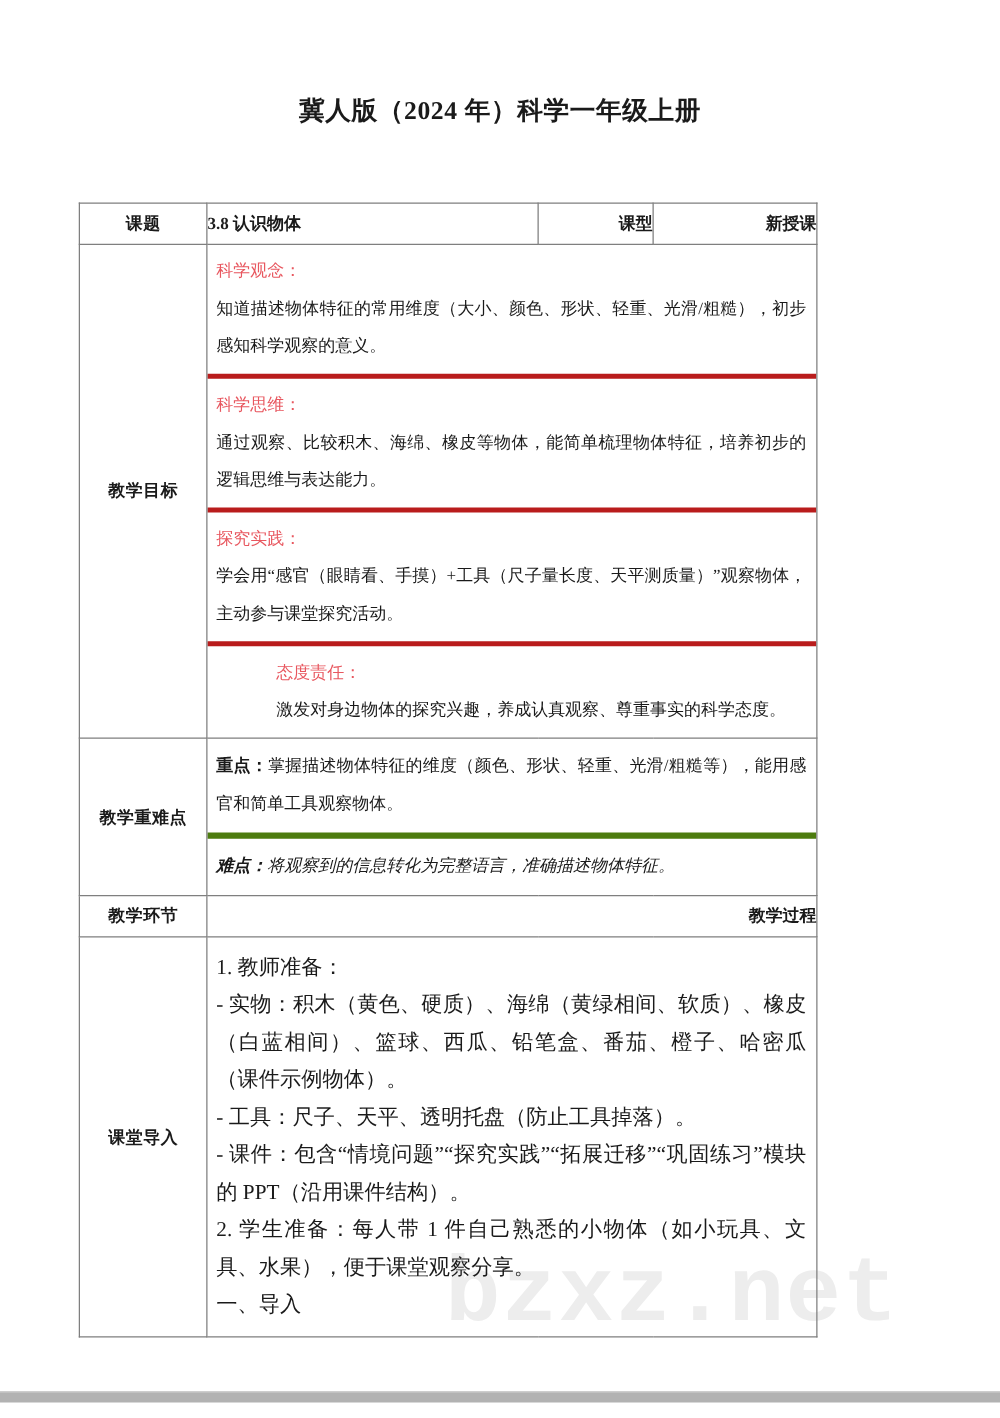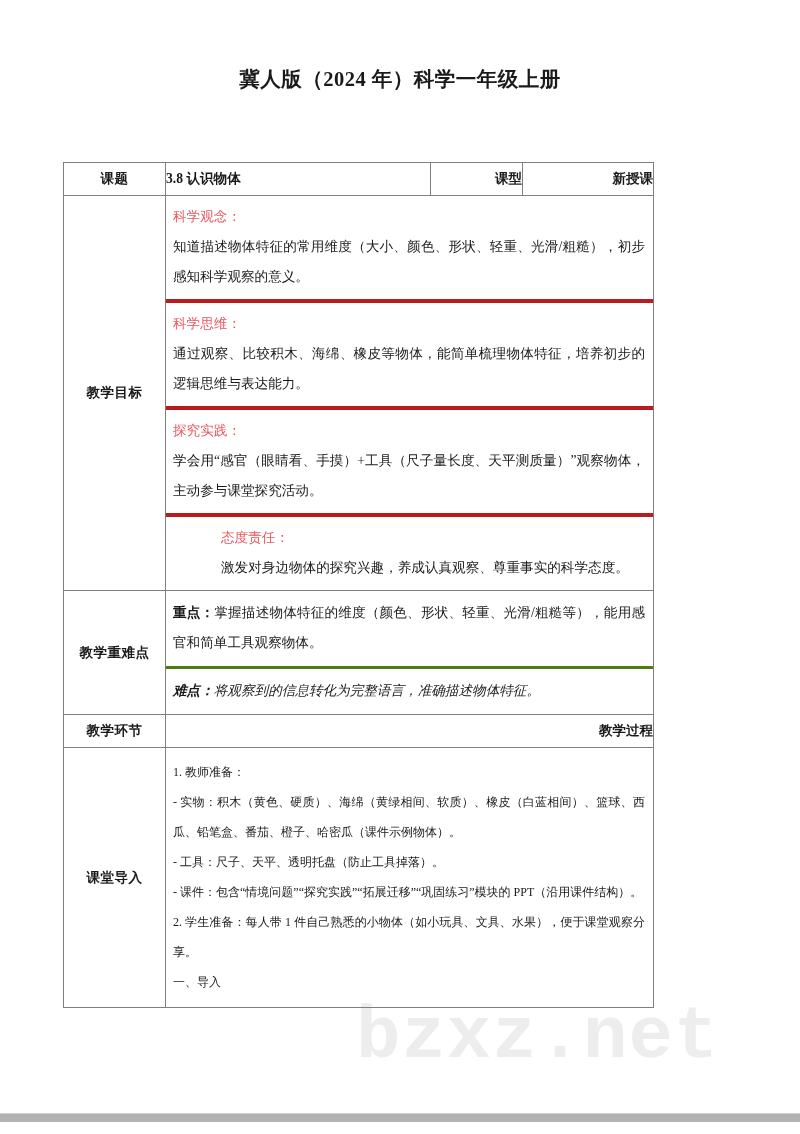--- a/index.html
+++ b/index.html
@@ -37,21 +37,21 @@
     color: #ededed;
     white-space: nowrap;
     user-select: none;
     z-index: 0;
   }
 
   
   .doc-title-wrap {
     position: absolute;
     left: 0;
-    top: 64px;
+    top: 74px;
     width: 800px;
     text-align: center;
     z-index: 2;
   }
   .doc-title {
     font-size: 20.5px;
     font-weight: bold;
     color: #1a1a1a;
     letter-spacing: 0.5px;
     line-height: 30px;
@@ -126,36 +126,36 @@
   .obj-block:last-child {
     border-bottom: none;
     margin-left: 48px;
   }
   .obj-block p {
     margin: 0;
   }
 
   .keydiff-block {
     padding: 7px 8px 8px 7px;
-    border-bottom: 3px solid #4d7c0f;
+    border-bottom: 5px solid #4d7c0f;
   }
   .keydiff-block:last-child {
     border-bottom: none;
     font-style: italic;
   }
   .keydiff-block p {
     margin: 0;
   }
 
   .process-block {
     padding: 9px 8px 10px 7px;
   }
   .process-block p {
     margin: 0;
-    font-size: 12px;
+    font-size: 17px;
     line-height: 30px;
     text-align: justify;
     text-justify: inter-ideograph;
   }
 
   
   .scroll-strip {
     position: absolute;
     left: 0;
     top: 1113px;

